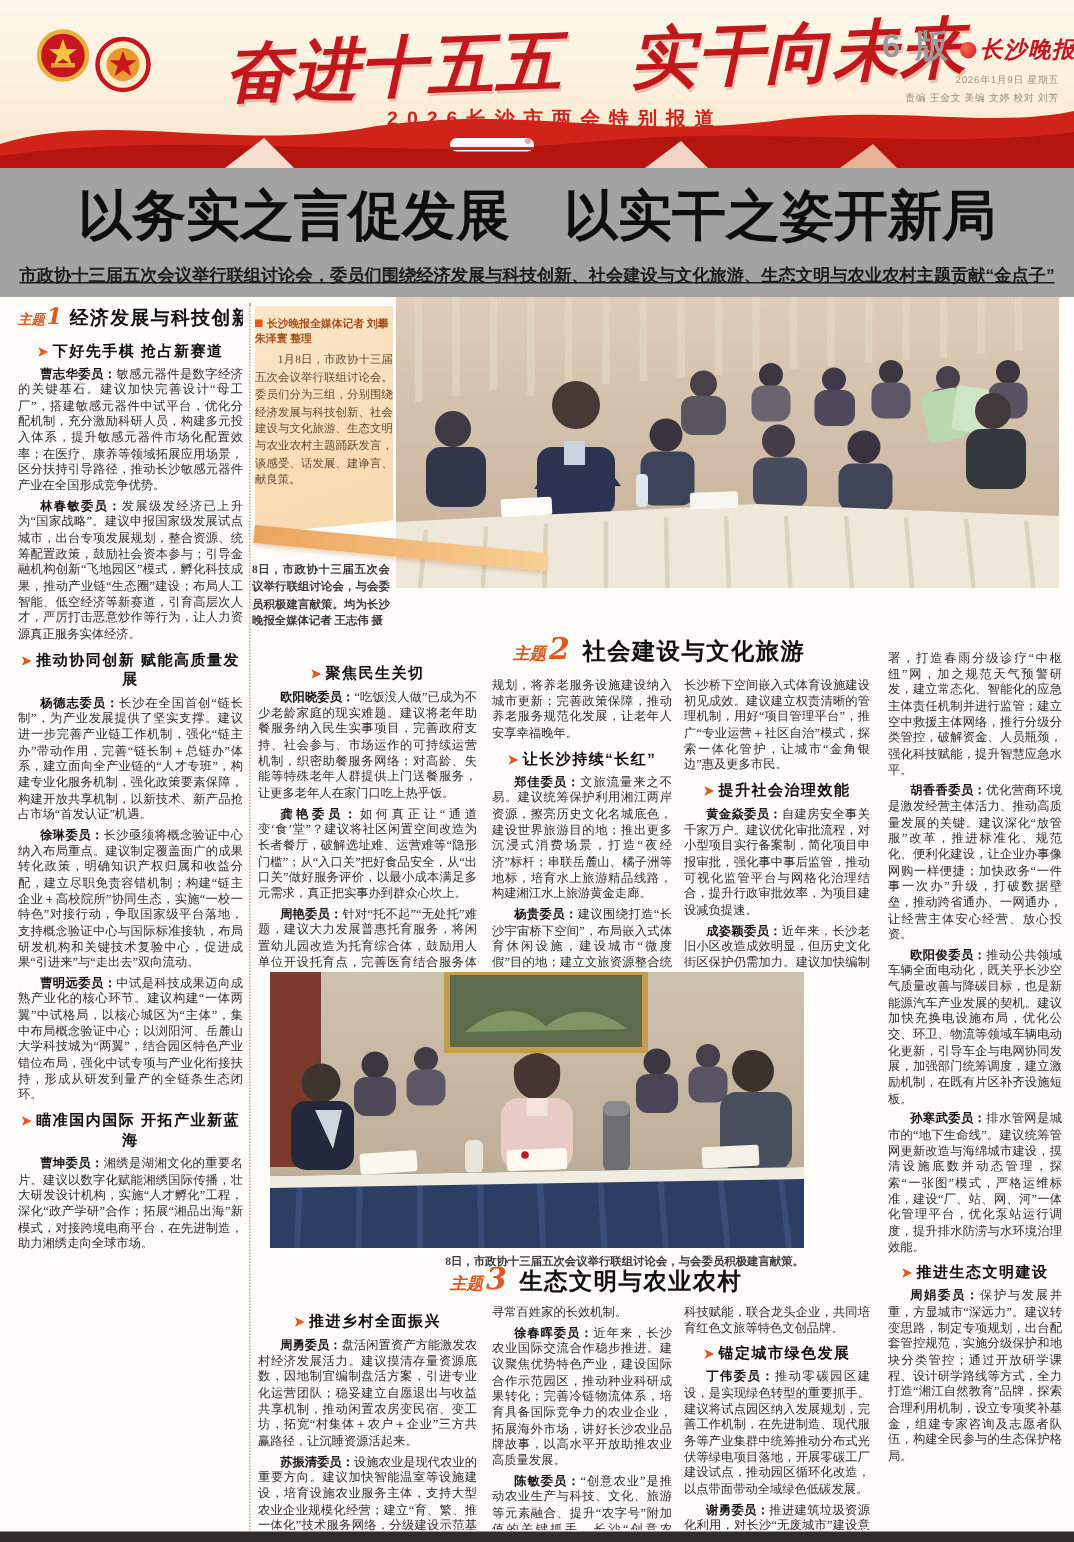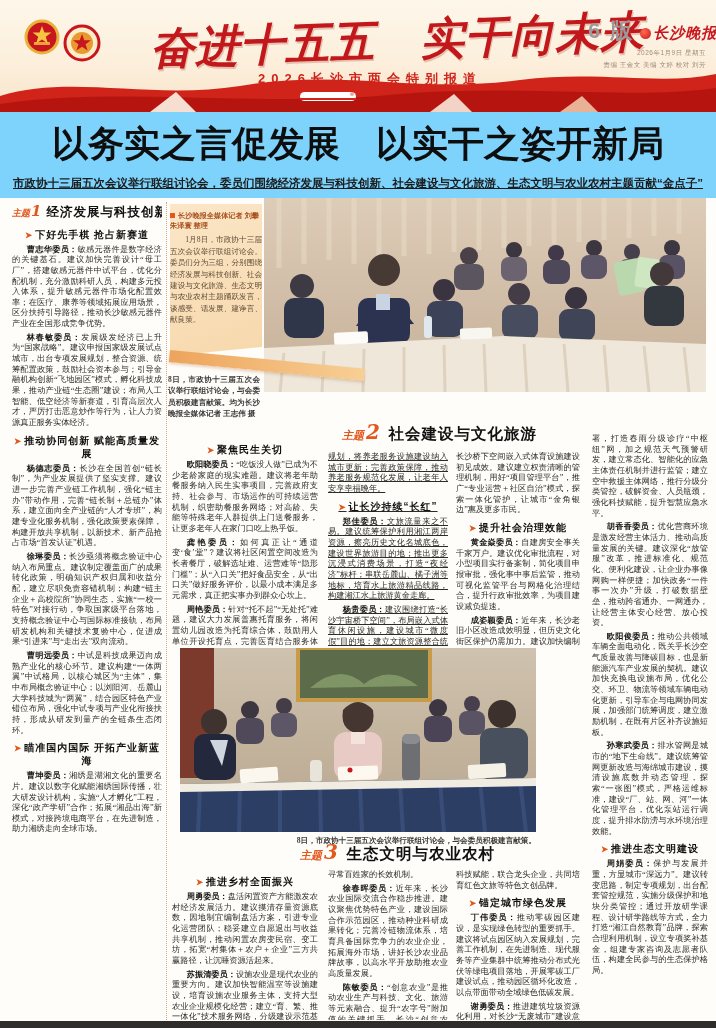--- a/index.html
+++ b/index.html
@@ -23,41 +23,41 @@
   .mast-right{position:absolute;right:10px;top:16px;width:118px;text-align:right;z-index:4;}
   .page-no-row{white-space:nowrap;}
   .page-no{font-size:22px;font-weight:bold;color:#9a9a9a;letter-spacing:2px;}
   .logo-dot{display:inline-block;width:11px;height:11px;border-radius:50%;
     background:radial-gradient(circle at 35% 35%,#ff6a4d,#c8161e);margin:0 2px 0 6px;vertical-align:-1px;}
   .paper-name{font-family:"DejaVu Serif",serif;font-style:italic;font-weight:900;
     font-size:15px;color:#c8161e;letter-spacing:1px;}
   .mast-line{font-size:6.5px;color:#a08c7a;margin-top:3px;letter-spacing:.5px;}
 
   
-  .head-block{position:absolute;left:0;top:112px;width:716px;height:86px;background:#7dd3fc;}
+  .head-block{position:absolute;left:0;top:112px;width:716px;height:86px;background:#a3a3a3;}
   .main-title{margin:0;padding-top:8px;text-align:center;font-size:36px;font-weight:900;
     color:#0e0e0e;letter-spacing:0;font-family:"Liberation Sans",sans-serif;white-space:nowrap;}
   .sub-title{margin:7px 8px 0;text-align:center;font-size:11.5px;font-weight:600;
     color:#1c1c1c;white-space:nowrap;text-decoration:underline;}
 
   
   .divider{position:absolute;left:166px;top:202px;height:818px;border-left:1px dotted #cfa88b;}
   .col{position:absolute;overflow:hidden;font-family:"Liberation Serif",serif;
        font-size:8.2px;line-height:1.3;color:#2e2b28;text-align:justify;}
   .col .para{margin:0 0 3px;text-indent:1.8em;}
   .col .para.cont{text-indent:0;}
   .col .lead{font-weight:bold;color:#141414;}
   .col .lead:empty{display:none;}
   .col .subhead{text-align:center;font-weight:bold;font-size:10px;color:#111;
        margin:5px 0 4px;font-family:"Liberation Sans",sans-serif;letter-spacing:1px;}
   .col .subhead .arrow{color:#e2571c;font-size:8.5px;margin-right:2px;}
 
   .col1{left:12px;top:202px;width:150px;height:818px;}
   .col2{left:172px;top:438px;width:146px;height:208px;}
-  .col3{left:328px;top:452px;width:120px;height:194px;text-decoration:underline;}
+  .col3{left:328px;top:452px;width:120px;height:194px;}
   .col4{left:456px;top:452px;width:124px;height:194px;}
   .col5{left:592px;top:434px;width:116px;height:586px;}
   .col2b{left:172px;top:870px;width:146px;height:150px;}
   .col3b{left:328px;top:870px;width:120px;height:150px;}
   .col4b{left:456px;top:870px;width:124px;height:150px;}
 
   
   .sec-head{white-space:nowrap;}
   .badge-word{font-family:"DejaVu Serif",serif;font-style:italic;color:#e2571c;font-weight:bold;}
   .badge-num{font-family:"DejaVu Serif",serif;font-style:italic;color:#e2571c;font-weight:900;}

